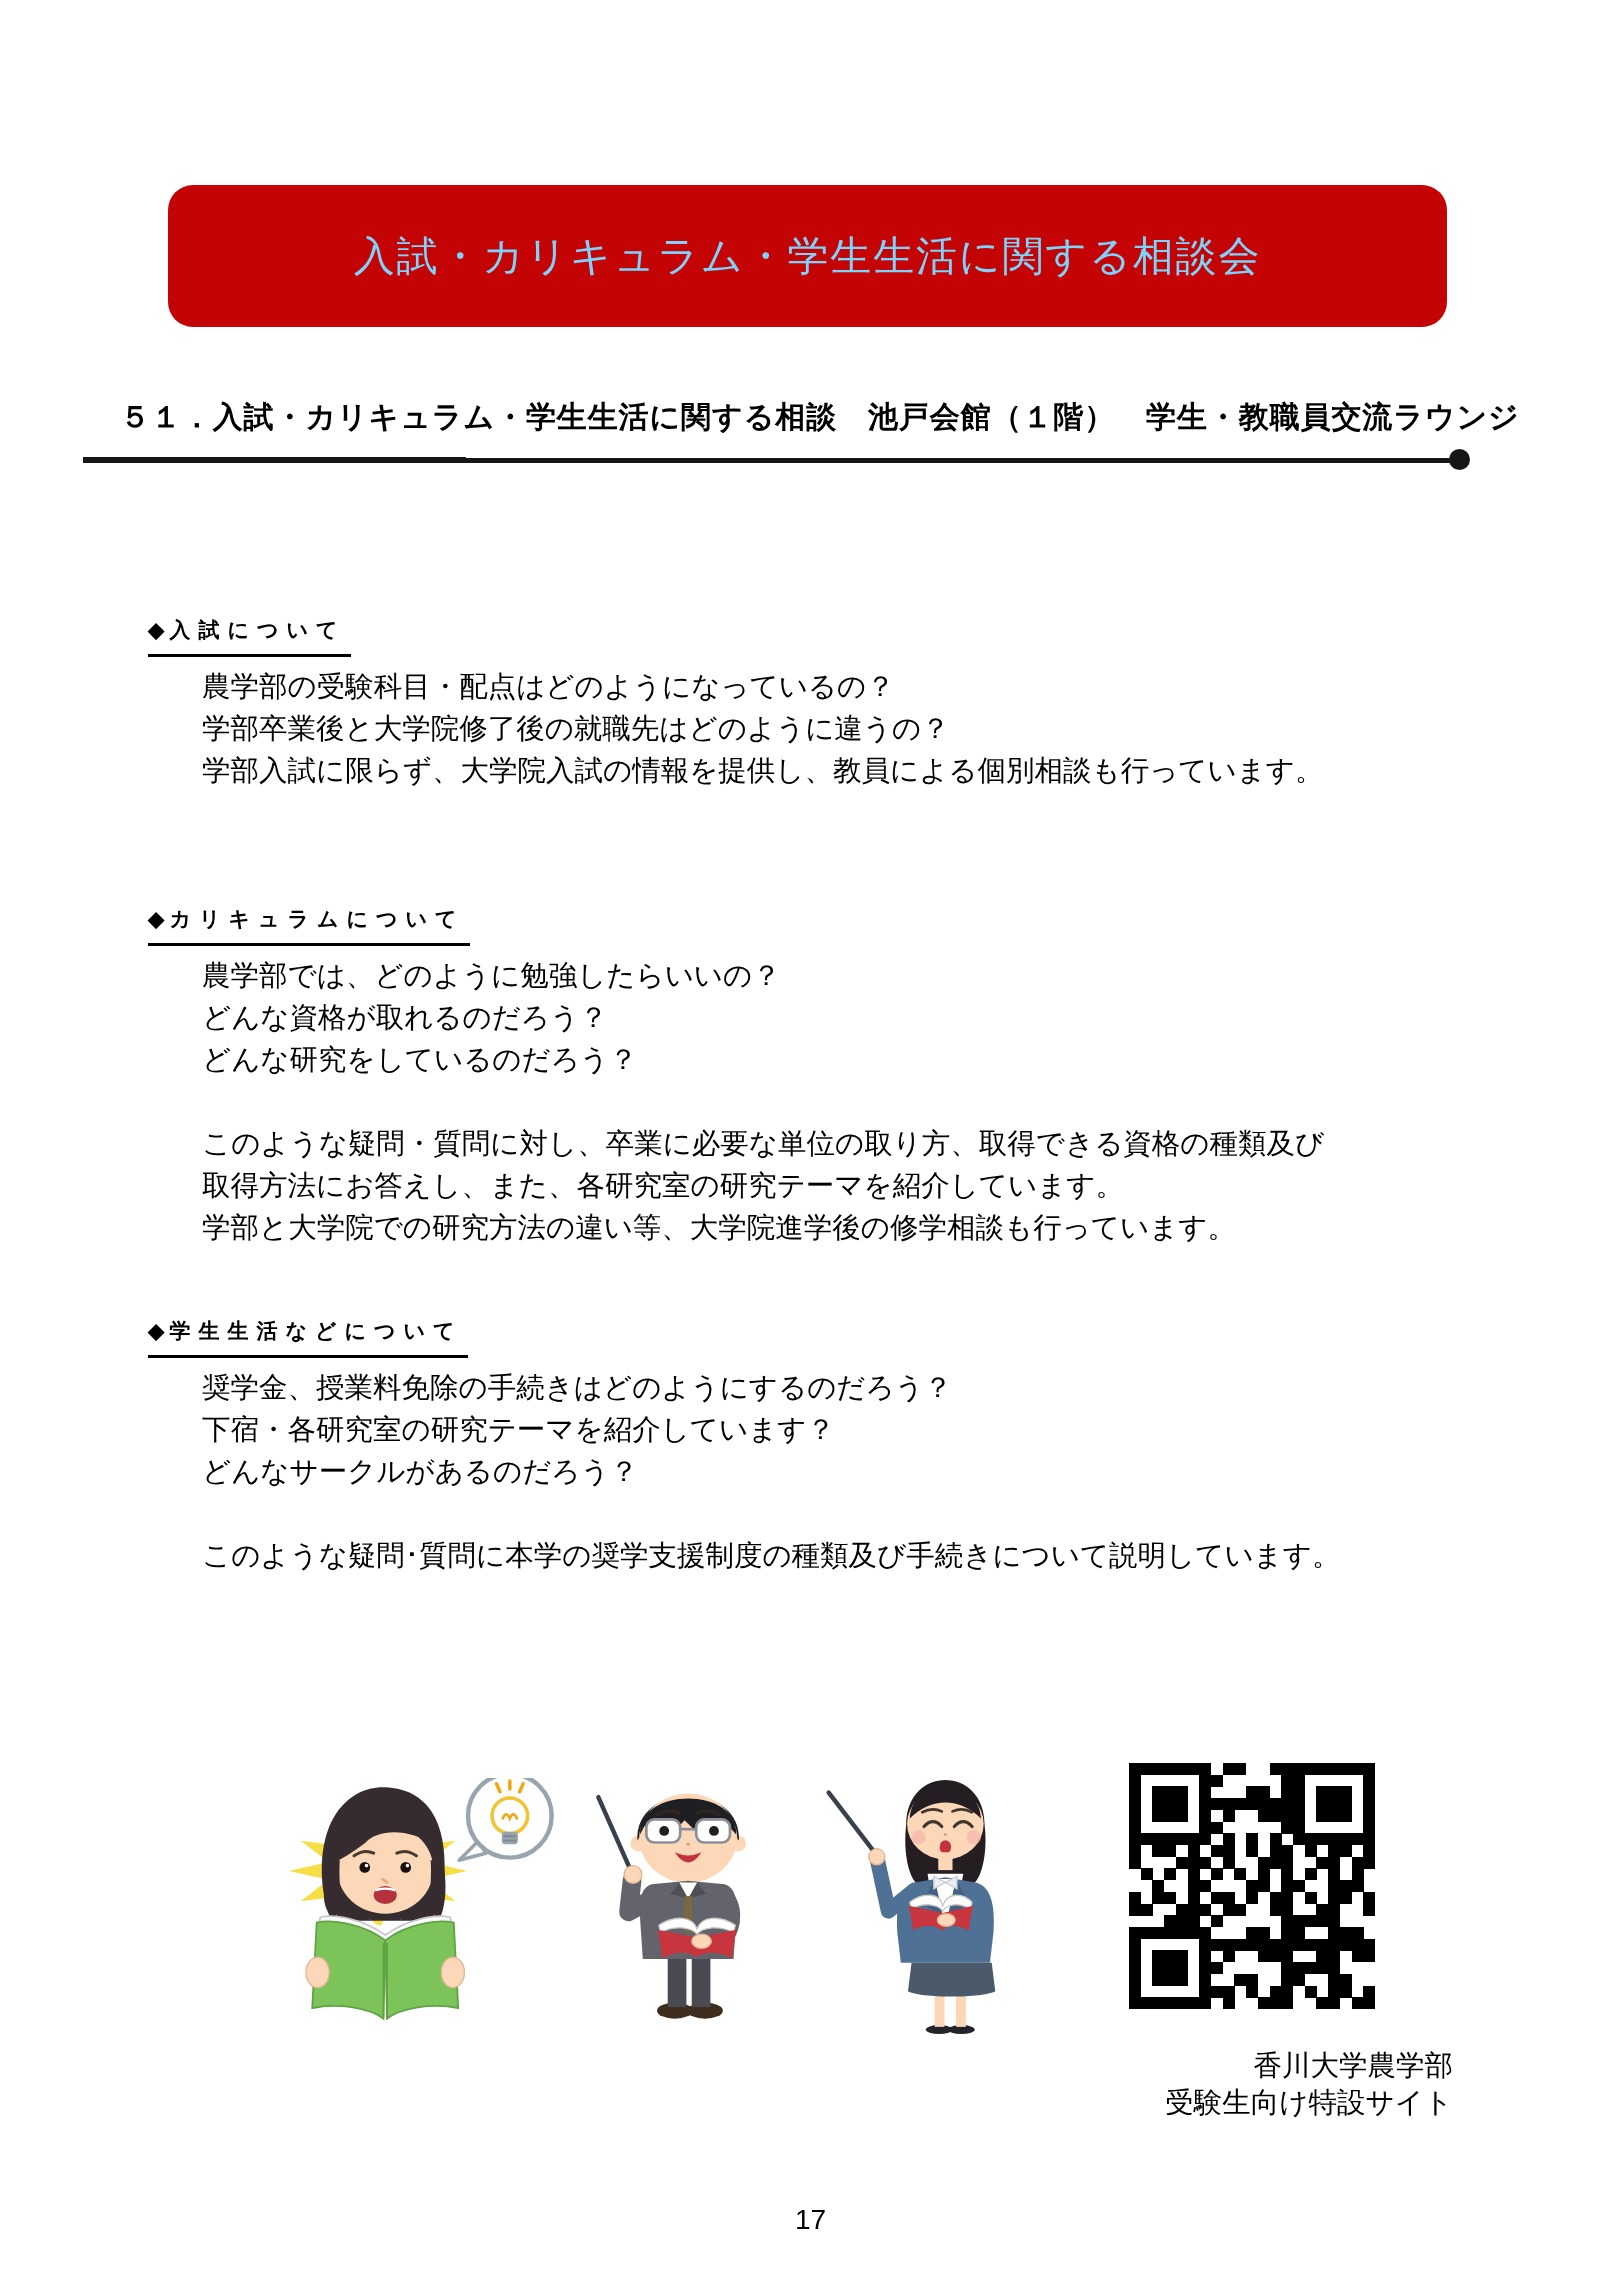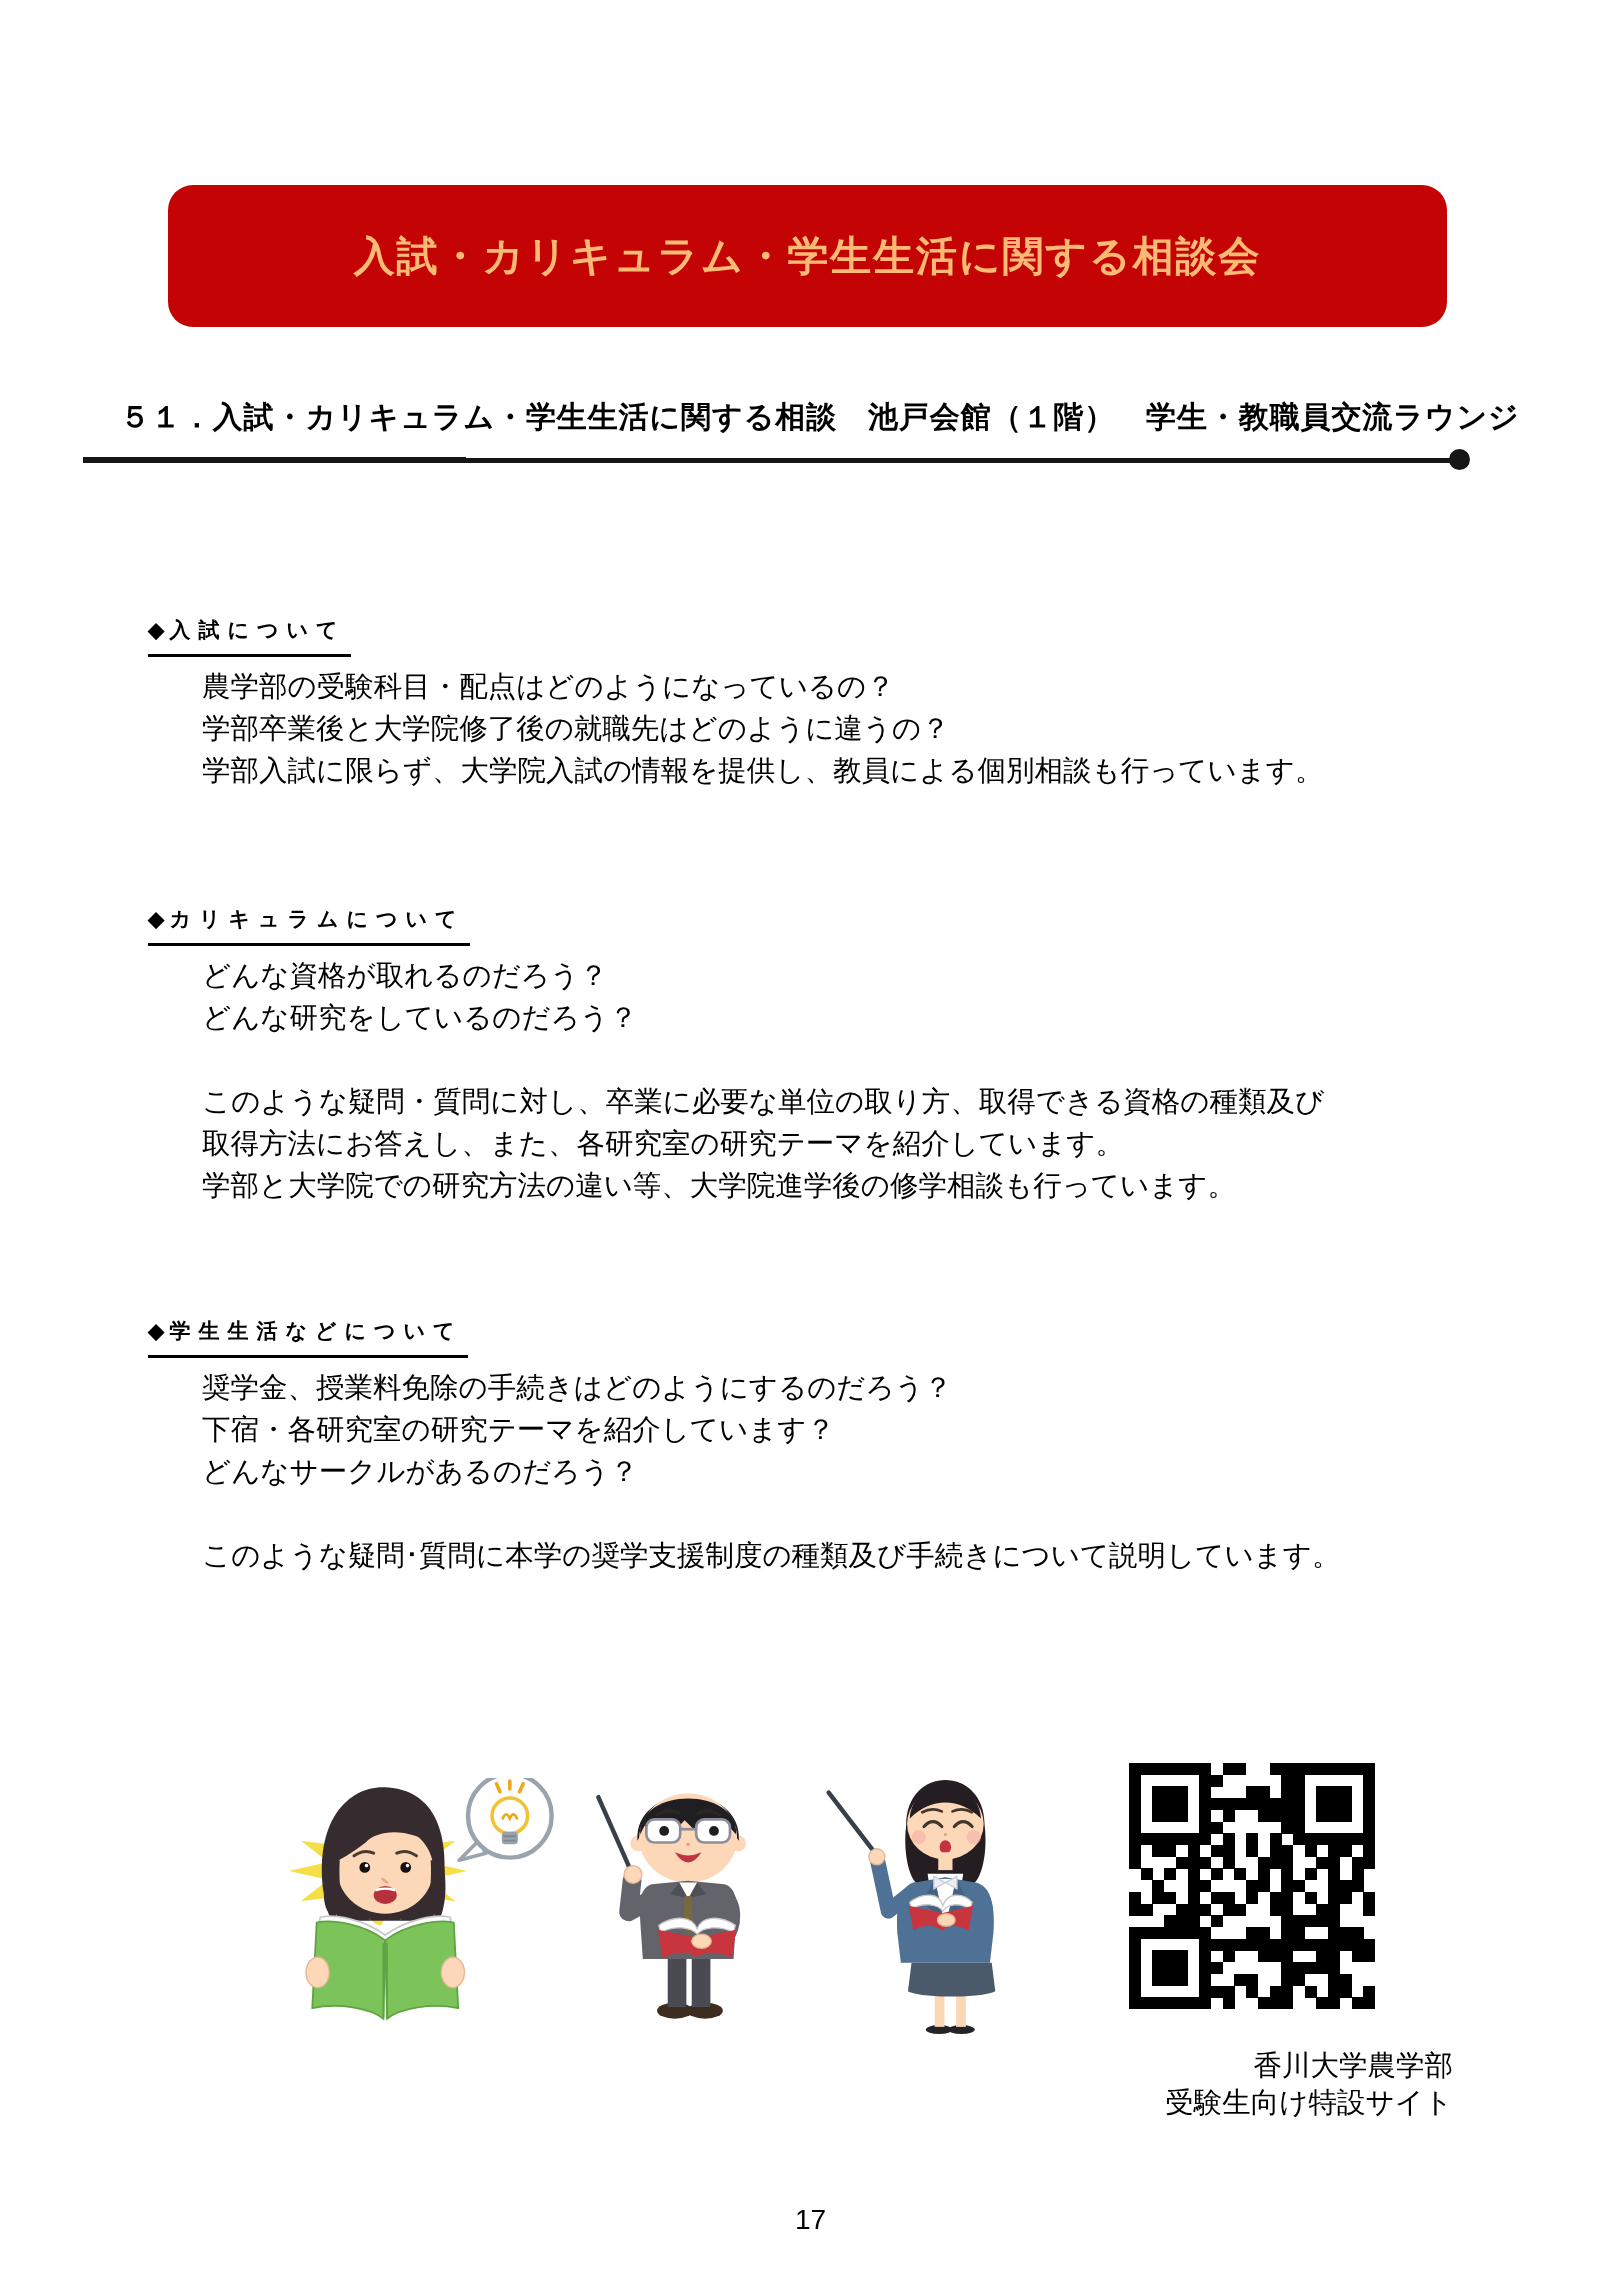--- a/index.html
+++ b/index.html
@@ -1,21 +1,21 @@
 <!DOCTYPE html>
 <html style="font-size:14.3px"><head>
 <meta charset="utf-8">
 <style>
   html,body{margin:0;padding:0;background:#e8e8e8;}
   .page{position:relative;width:1621px;height:2293px;background:#ffffff;margin:0 auto;
         font-family:"Liberation Sans",sans-serif;color:#000;overflow:hidden;}
   
   .banner{position:absolute;left:168px;top:185px;width:1279px;height:142px;background:#C40404;
           border-radius:25px;display:flex;align-items:center;justify-content:center;}
-  .banner-title{color:#fdba74;font-size:41px;font-weight:bold;letter-spacing:1.8px;white-space:nowrap;}
+  .banner-title{color:#7dd3fc;font-size:41px;font-weight:normal;letter-spacing:1.8px;white-space:nowrap;}
   
   .heading51{position:absolute;left:120px;top:397px;font-size:30px;font-weight:bold;
              white-space:nowrap;letter-spacing:0.9px;}
   
   .rule{position:absolute;left:83px;top:458px;width:1377px;height:4.5px;background:#161616;}
   .rule-thick{position:absolute;left:83px;top:457px;width:383px;height:6.2px;background:#161616;}
   .rule-dot{position:absolute;left:1449px;top:449px;width:21.4px;height:21.4px;border-radius:50%;background:#161616;}
   
   .section{position:absolute;left:148px;width:1337px;}
   .sec-admissions{top:611px;}
@@ -56,20 +56,21 @@
     <div class="section-lines">
       <div class="line">農学部の受験科目・配点はどのようになっているの？</div>
       <div class="line">学部卒業後と大学院修了後の就職先はどのように違うの？</div>
       <div class="line">学部入試に限らず、大学院入試の情報を提供し、教員による個別相談も行っています。</div>
     </div>
   </div>
 
   <div class="section sec-curriculum">
     <div class="section-title"><span class="bullet">◆</span><span>カリキュラムについて</span></div>
     <div class="section-lines">
+      <div class="line">農学部では、どのように勉強したらいいの？</div>
       <div class="line">どんな資格が取れるのだろう？</div>
       <div class="line">どんな研究をしているのだろう？</div>
       <div class="gap"></div>
       <div class="line">このような疑問・質問に対し、卒業に必要な単位の取り方、取得できる資格の種類及び</div>
       <div class="line">取得方法にお答えし、また、各研究室の研究テーマを紹介しています。</div>
       <div class="line">学部と大学院での研究方法の違い等、大学院進学後の修学相談も行っています。</div>
     </div>
   </div>
 
   <div class="section sec-studentlife">

